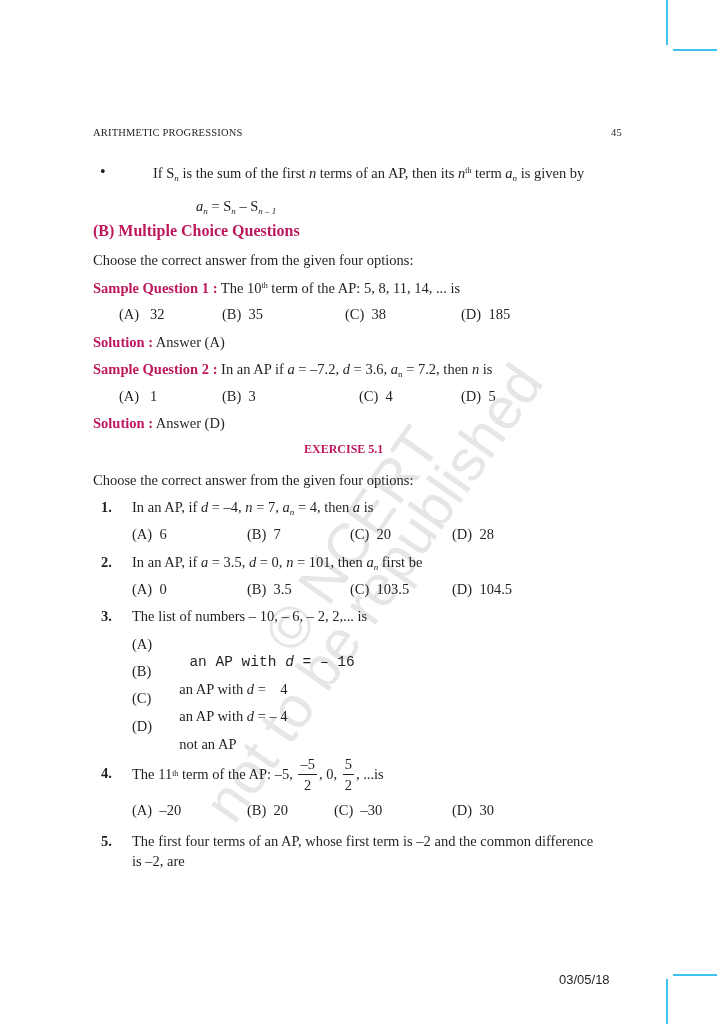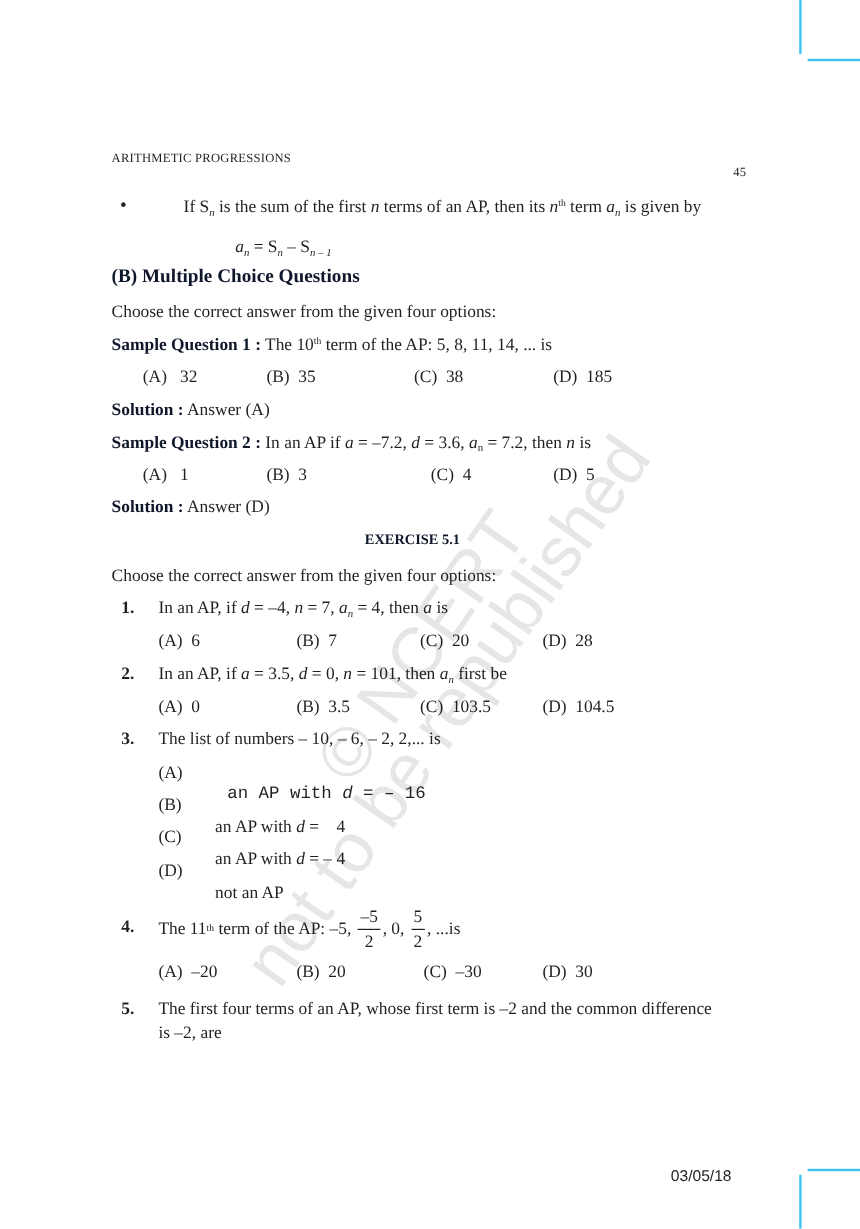--- a/index.html
+++ b/index.html
@@ -1,21 +1,21 @@
 <!DOCTYPE html>
 <html><head>
 <meta charset="utf-8">
 <style>
   html, body { margin:0; padding:0; }
   body { width:717px; height:1024px; background:#ffffff; position:relative; overflow:hidden;
          font-family:"Liberation Serif", "DejaVu Serif", serif; color:#231f20; }
   .abs { position:absolute; white-space:nowrap; }
   .txt { font-size:14.5px; line-height:18px; }
   .hdr { font-size:10.5px; letter-spacing:0.2px; }
-  .blue { color:#0f172a; font-weight:bold; }
+  .blue { color:#be185d; font-weight:bold; }
   .bold { font-weight:bold; }
   i { font-style:italic; }
   sub { font-size:9px; vertical-align:-3px; line-height:0; font-style:italic; }
   sup { font-size:8px; vertical-align:5px; line-height:0; }
   .crop { position:absolute; background:#3cc3ee; }
   .frac { display:inline-flex; flex-direction:column; align-items:center; vertical-align:middle; margin:0 2px; line-height:20px; }
   .frac .num { border-bottom:1px solid #231f20; padding:0 2px; }
   .watermark { position:absolute; color:#e6e6e6; font-family:"Liberation Sans", "DejaVu Sans", sans-serif;
                font-size:58px; transform-origin:left top; white-space:nowrap; pointer-events:none; }
   .date { font-family:"Liberation Sans", "DejaVu Sans", sans-serif; font-size:13px; }
@@ -25,21 +25,21 @@
 
 <div class="crop" style="left:666px;top:0;width:2px;height:45px;"></div>
 <div class="crop" style="left:673px;top:49px;width:44px;height:2px;"></div>
 <div class="crop" style="left:673px;top:974px;width:44px;height:2px;"></div>
 <div class="crop" style="left:666px;top:979px;width:2px;height:45px;"></div>
 
 <div class="watermark" style="left:250px;top:625px;transform:rotate(-55deg);">© NCERT</div>
 <div class="watermark" style="left:190px;top:795px;transform:rotate(-55deg);">not to be republished</div>
 
 <div class="abs hdr" style="left:93px;top:127px;">ARITHMETIC PROGRESSIONS</div>
-<div class="abs hdr" style="left:611px;top:127px;margin-top:12px;">45</div>
+<div class="abs hdr" style="left:611px;top:127px;">45</div>
 
 <div class="abs txt" style="left:100px;top:163px;font-size:16px;">•</div>
 <div class="abs txt" style="left:133px;top:164px;margin-left:20px;">
   <span>If S</span><sub>n</sub><span> is the sum of the first </span><i>n</i><span> terms of an AP, then its </span><i>n</i><sup>th</sup><span> term </span><i>a</i><sub>n</sub><span> is given by</span>
 </div>
 <div class="abs txt" style="left:196px;top:197px;">
   <i>a</i><sub>n</sub><span> = S</span><sub>n</sub><span> – S</span><sub>n – 1</sub>
 </div>
 
 <div class="abs blue" style="left:93px;top:222px;font-size:16px;">(B) Multiple Choice Questions</div>
@@ -119,20 +119,20 @@
     </span>
   <span style="white-space:pre;">, 0, </span>
   <span class="frac">
       <span class="num">5</span>
       <span>2</span>
     </span>
   <span>, ...is</span>
 </div>
 <div class="abs txt" style="left:132px;top:801px;white-space:pre;">(A)  –20</div>
 <div class="abs txt" style="left:247px;top:801px;white-space:pre;">(B)  20</div>
-<div class="abs txt" style="left:353px;top:801px;white-space:pre;text-align:center;">(C)  –30</div>
+<div class="abs txt" style="left:334px;top:801px;white-space:pre;text-align:center;">(C)  –30</div>
 <div class="abs txt" style="left:452px;top:801px;white-space:pre;">(D)  30</div>
 
 <div class="abs txt bold" style="left:101px;top:832px;">5.</div>
 <div class="abs txt" style="left:132px;top:832px;">The first four terms of an AP, whose first term is –2 and the common difference</div>
 <div class="abs txt" style="left:132px;top:852px;">is –2, are</div>
 
 <div class="abs date" style="left:559px;top:972px;text-align:center;">03/05/18</div>
 
 </body></html>

